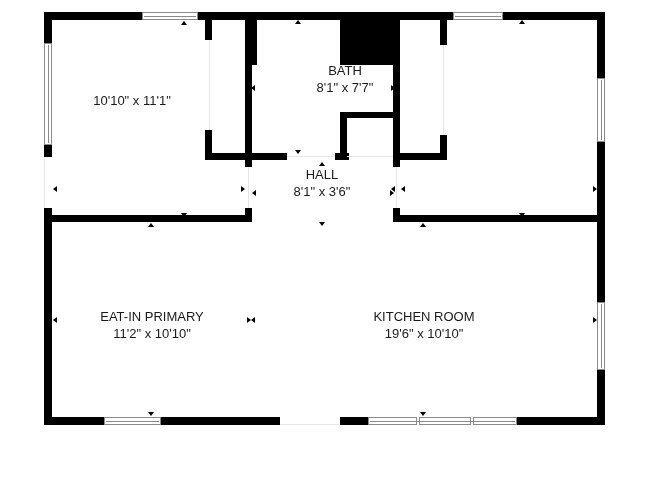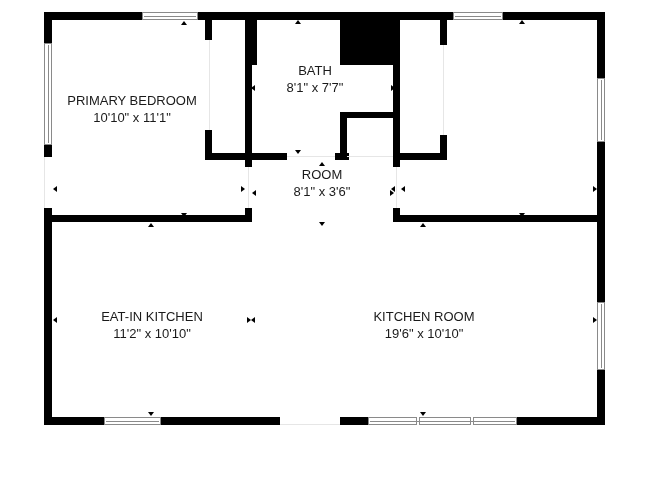--- a/index.html
+++ b/index.html
@@ -103,33 +103,32 @@
   <div class="tick left" style="left:401px;top:186px;"></div>
   <div class="tick right" style="left:593px;top:186px;"></div>
   <div class="tick up" style="left:519px;top:20px;"></div>
   <div class="tick down" style="left:519px;top:213px;"></div>
   <div class="tick up" style="left:420px;top:223px;"></div>
   <div class="tick down" style="left:420px;top:412px;"></div>
   <div class="tick right" style="left:593px;top:317px;"></div>
   <div class="tick left" style="left:391px;top:186px;"></div>
 
   <div class="label" style="left:132px;top:92px;">
-    <div>PRIMARY BEDROOM</div>
     <div>10'10" x 11'1"</div>
   </div>
-  <div class="label" style="left:315px;top:62px;">
+  <div class="label" style="left:345px;top:62px;">
     <div>BATH</div>
     <div>8'1" x 7'7"</div>
   </div>
   <div class="label" style="left:322px;top:166px;">
-    <div>ROOM</div>
+    <div>HALL</div>
     <div>8'1" x 3'6"</div>
   </div>
   <div class="label" style="left:152px;top:308px;">
-    <div>EAT-IN KITCHEN</div>
+    <div>EAT-IN PRIMARY</div>
     <div>11'2" x 10'10"</div>
   </div>
   <div class="label" style="left:424px;top:308px;">
     <div>KITCHEN ROOM</div>
     <div>19'6" x 10'10"</div>
   </div>
 
 </div>
 
 </body></html>

